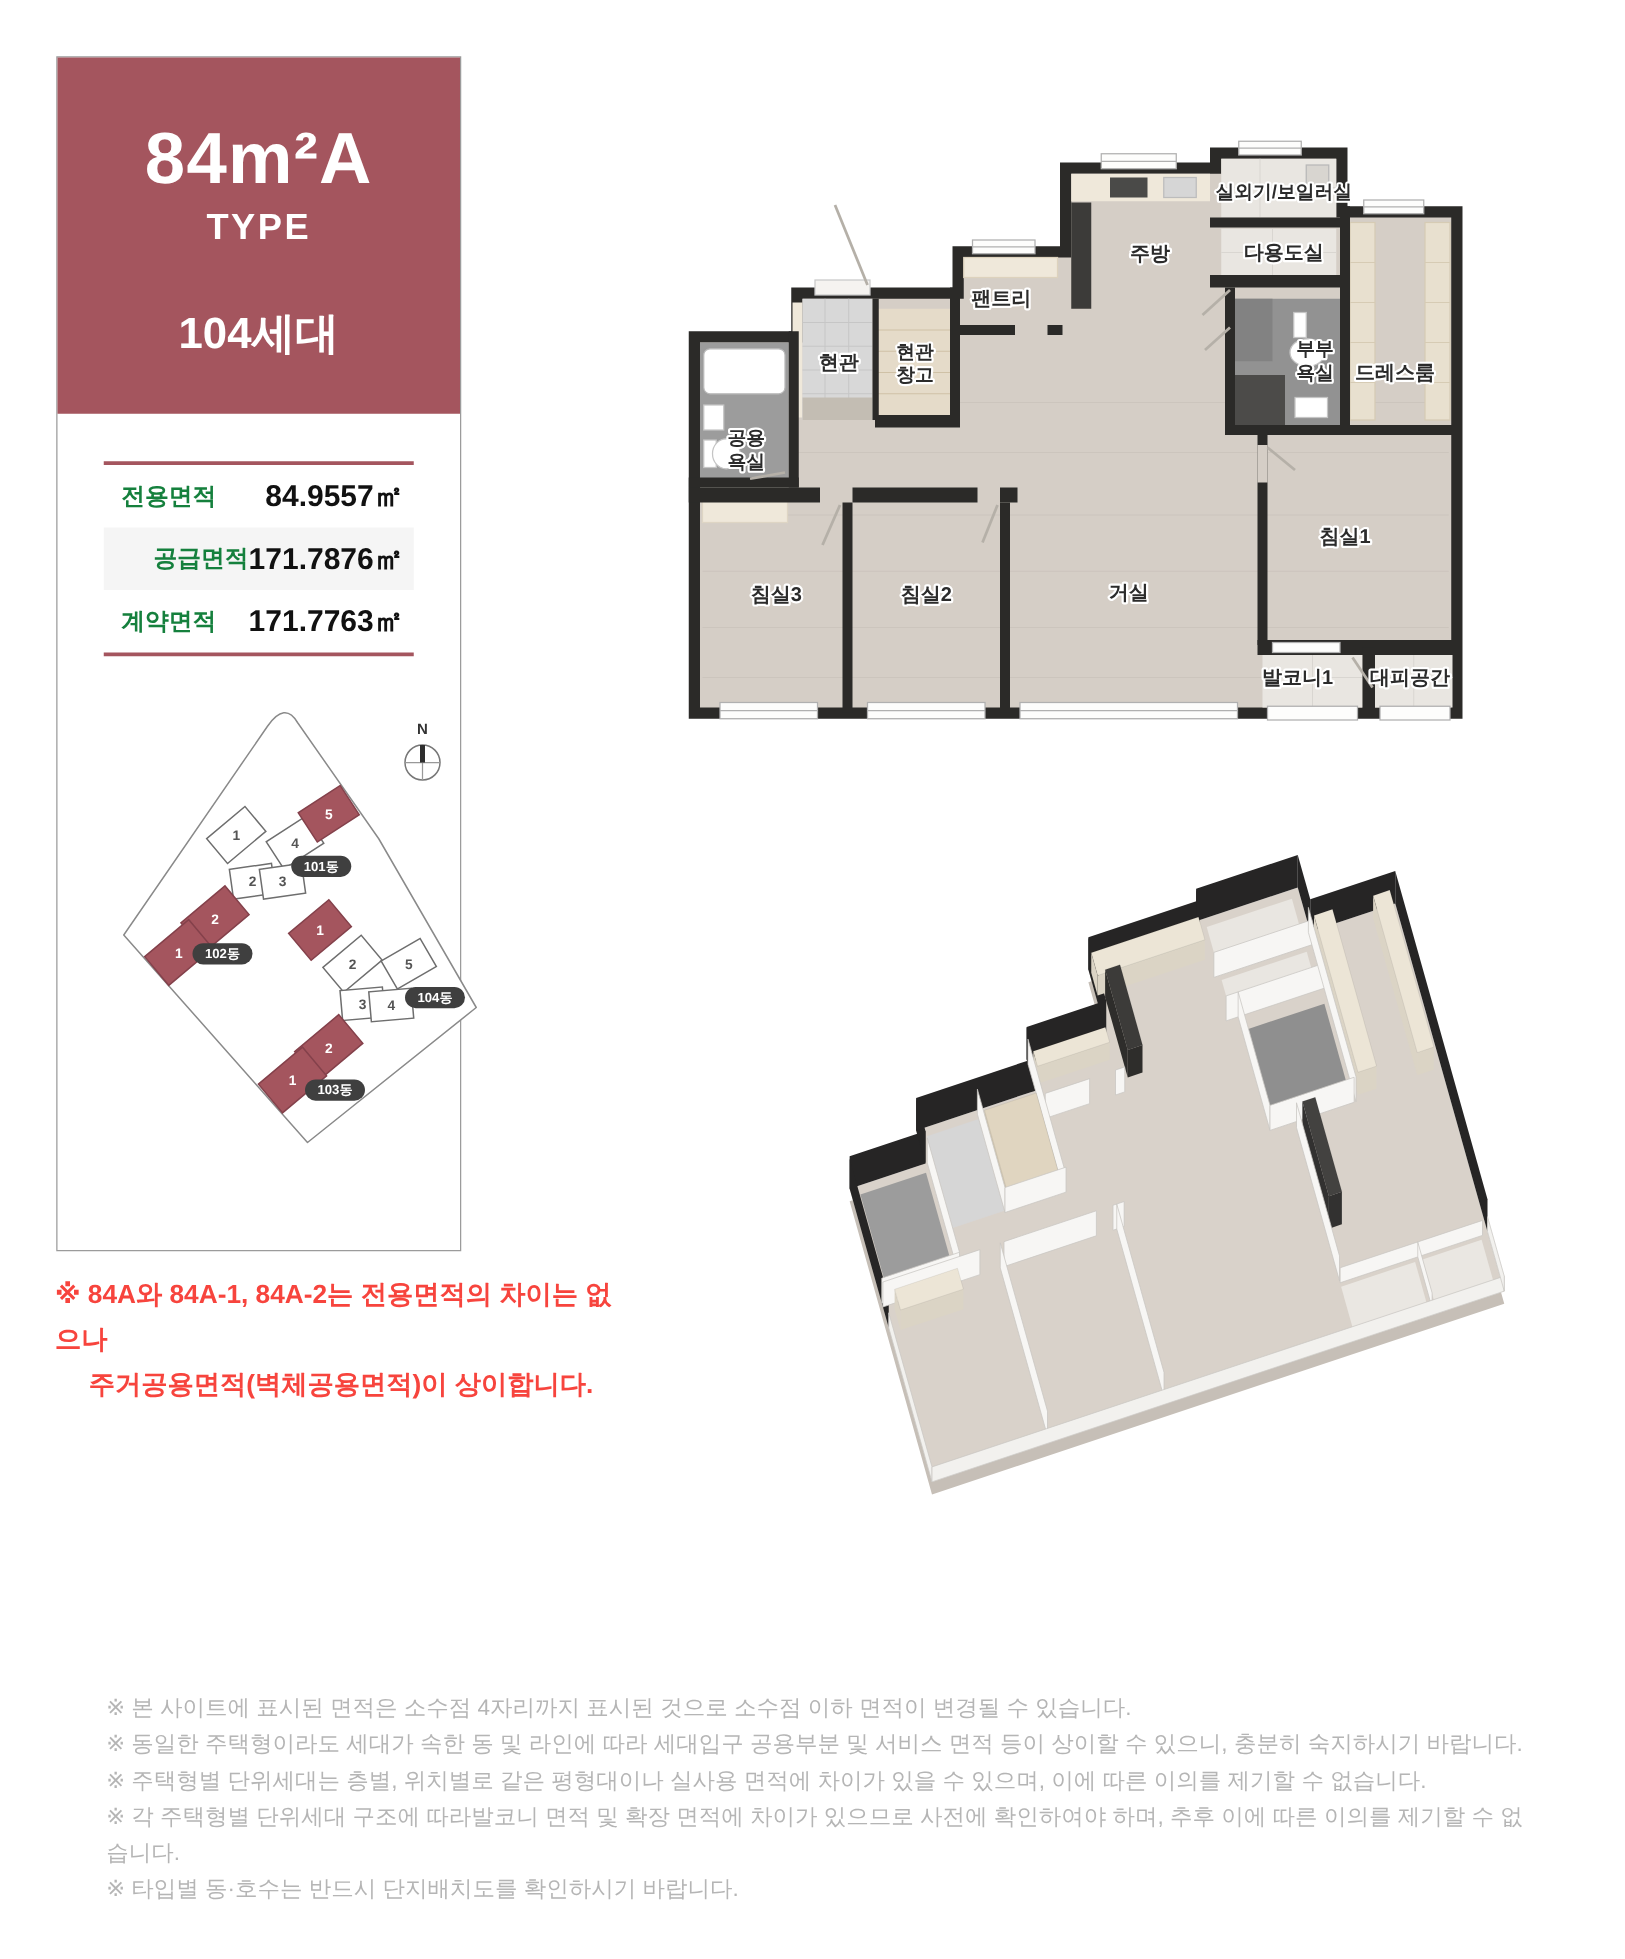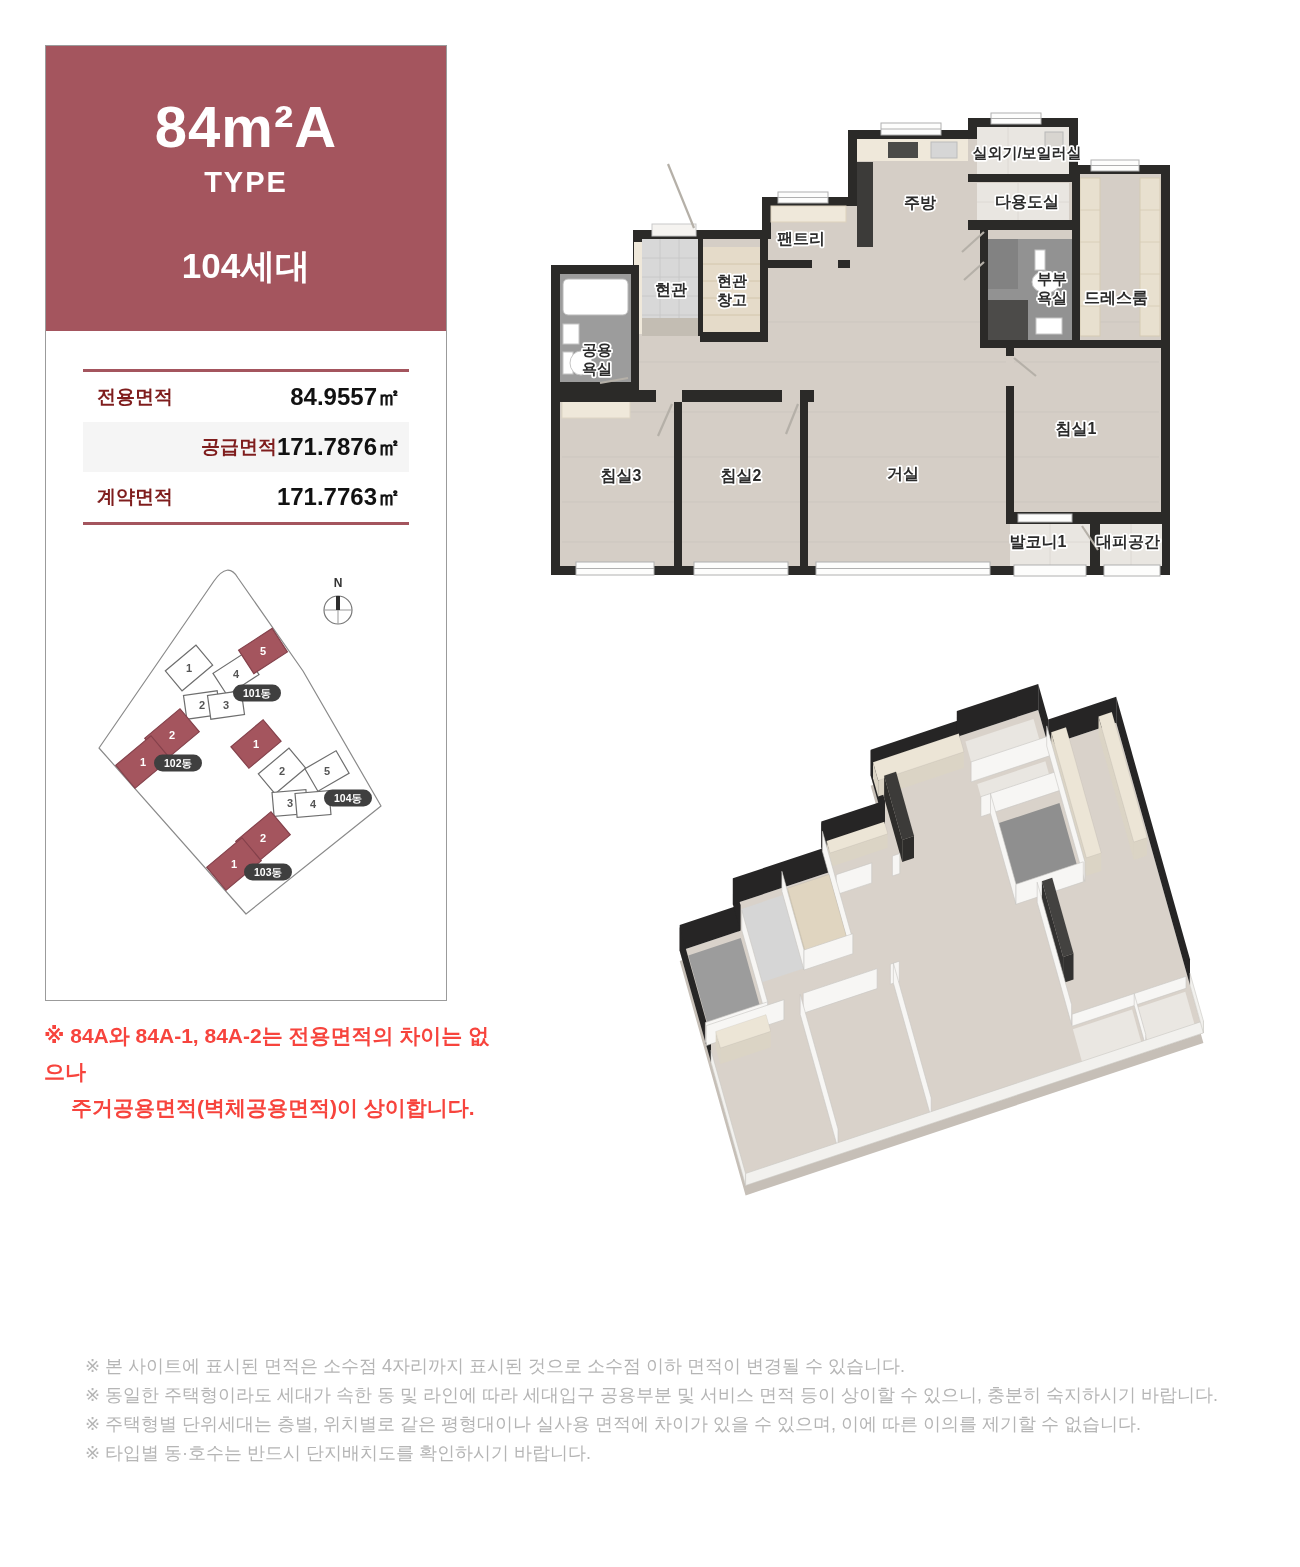--- a/index.html
+++ b/index.html
@@ -1,28 +1,28 @@
 <!DOCTYPE html>
 <html><head>
 <meta charset="utf-8">
 <style>
   html,body{margin:0;padding:0;background:#fff;}
   #page{position:relative;width:1300px;height:1567px;background:#fff;
         font-family:"Liberation Sans","DejaVu Sans",sans-serif;overflow:hidden;}
   
-  .sidebar{position:absolute;left:45px;top:45px;width:402px;height:956px;
+  .sidebar{position:absolute;left:45px;top:45px;width:324px;height:956px;
            border:1px solid #9b9b9b;background:#fff;box-sizing:border-box;}
   .type-header{background:#a4555e;height:285px;text-align:center;color:#fff;box-sizing:border-box;padding-top:52px;}
   .type-title{font-size:58px;font-weight:700;letter-spacing:1px;line-height:1;}
   .type-sub{font-size:29px;font-weight:700;margin-top:10px;letter-spacing:2px;}
   .type-units{font-size:35px;font-weight:700;margin-top:44px;}
   .area-table{margin:38px 37px 0 37px;border-top:3px solid #a4555e;border-bottom:3px solid #a4555e;}
   .area-row{display:flex;align-items:center;justify-content:space-between;height:50px;padding:0 8px 0 14px;}
   .area-row.alt{background:#f5f5f5;justify-content:flex-end;}
-  .area-label{font-size:19px;font-weight:700;color:#7f1d1d;}
+  .area-label{font-size:19px;font-weight:700;color:#15803d;}
   .area-value{font-size:24px;font-weight:700;color:#111;}
   .site-map{position:absolute;left:40px;top:505px;width:340px;height:440px;}
   .bld{fill:#fff;stroke:#6e6e6e;stroke-width:1.2;}
   .bld.hl{fill:#a4555e;stroke:#84414b;}
   .bldnum{font-size:11px;font-weight:700;fill:#555;text-anchor:middle;}
   .bldnum.hl{fill:#fff;}
   .pill{fill:#3f3f3f;}
   .pilltxt{font-size:10.5px;font-weight:700;fill:#fff;text-anchor:middle;}
   
   .note{position:absolute;left:44px;top:1018px;width:450px;color:#f7443d;
@@ -403,15 +403,16 @@
       <path d="M215.2,346.3L253.0,480.9L253.0,460.9L215.2,326.3Z" fill="#f7f6f4" stroke="#c8c6c2" stroke-width="0.6"></path>
       <path d="M126.0,394.2L160.6,517.5L160.6,505.5L126.0,382.2Z" fill="#f2f1ee" stroke="#c9c7c3" stroke-width="0.6"></path>
       <path d="M160.6,517.5L618.4,364.9L618.4,352.9L160.6,505.5Z" fill="#f2f1ee" stroke="#c9c7c3" stroke-width="0.6"></path>
       <path d="M605.0,317.3L618.4,364.9L618.4,352.9L605.0,305.3Z" fill="#f2f1ee" stroke="#c9c7c3" stroke-width="0.6"></path>
     </svg>
 
   <div class="disclaimers">
     <div>※ 본 사이트에 표시된 면적은 소수점 4자리까지 표시된 것으로 소수점 이하 면적이 변경될 수 있습니다.</div>
     <div>※ 동일한 주택형이라도 세대가 속한 동 및 라인에 따라 세대입구 공용부분 및 서비스 면적 등이 상이할 수 있으니, 충분히 숙지하시기 바랍니다.</div>
     <div>※ 주택형별 단위세대는 층별, 위치별로 같은 평형대이나 실사용 면적에 차이가 있을 수 있으며, 이에 따른 이의를 제기할 수 없습니다.</div>
+    <div>※ 각 주택형별 단위세대 구조에 따라발코니 면적 및 확장 면적에 차이가 있으므로 사전에 확인하여야 하며, 추후 이에 따른 이의를 제기할 수 없습니다.</div>
     <div>※ 타입별 동·호수는 반드시 단지배치도를 확인하시기 바랍니다.</div>
   </div>
 </div>
 
 </body></html>

